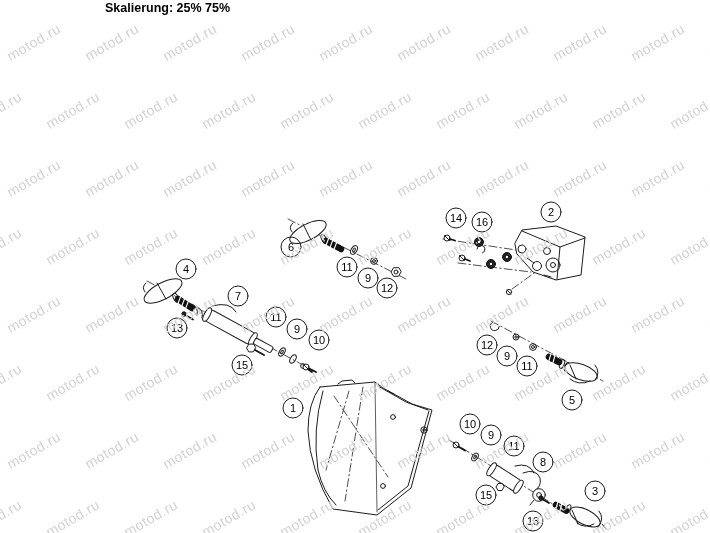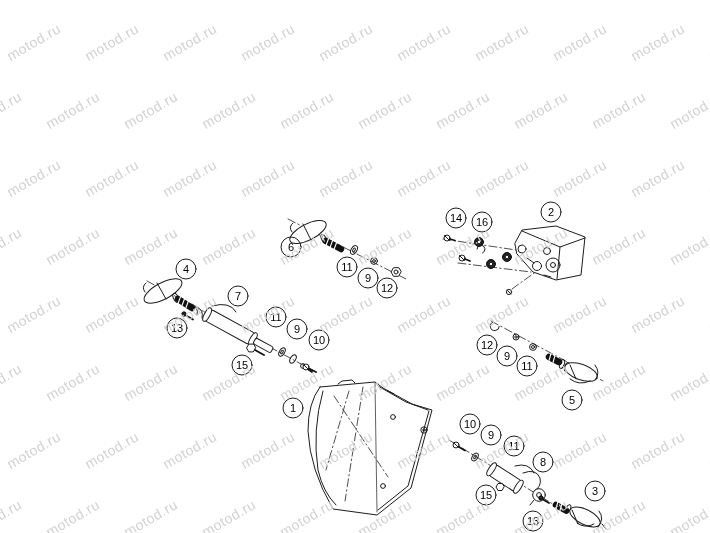--- a/index.html
+++ b/index.html
@@ -23,20 +23,21 @@
   #parts-svg .thin{stroke-width:.7;}
   #parts-svg .shaft{stroke:#111;stroke-width:1.8;}
   .callout circle{fill:#fff;stroke:#111;stroke-width:1.4;}
   .callout text{font:11px "Liberation Sans",sans-serif;fill:#000;stroke:none;text-anchor:middle;}
 </style>
 </head>
 <body>
 
 <div id="canvas">
 
+  <div id="scaling-label">Skalierung: 25% 75%</div>
 
   <svg id="parts-svg" width="710" height="533" viewBox="0 0 710 533" xmlns="http://www.w3.org/2000/svg">
 
     <g>
       <path class="dash" d="M443,239 L516,250"></path>
       <path class="dash" d="M458,263 L531,272"></path>
       <circle class="fw" cx="447" cy="238" r="3"></circle>
       <path d="M444.5,235.5 L449.5,240.5"></path>
       <path class="shaft" d="M450,239 L455,240.5"></path>
       <circle class="fw" cx="462" cy="258" r="3"></circle>

